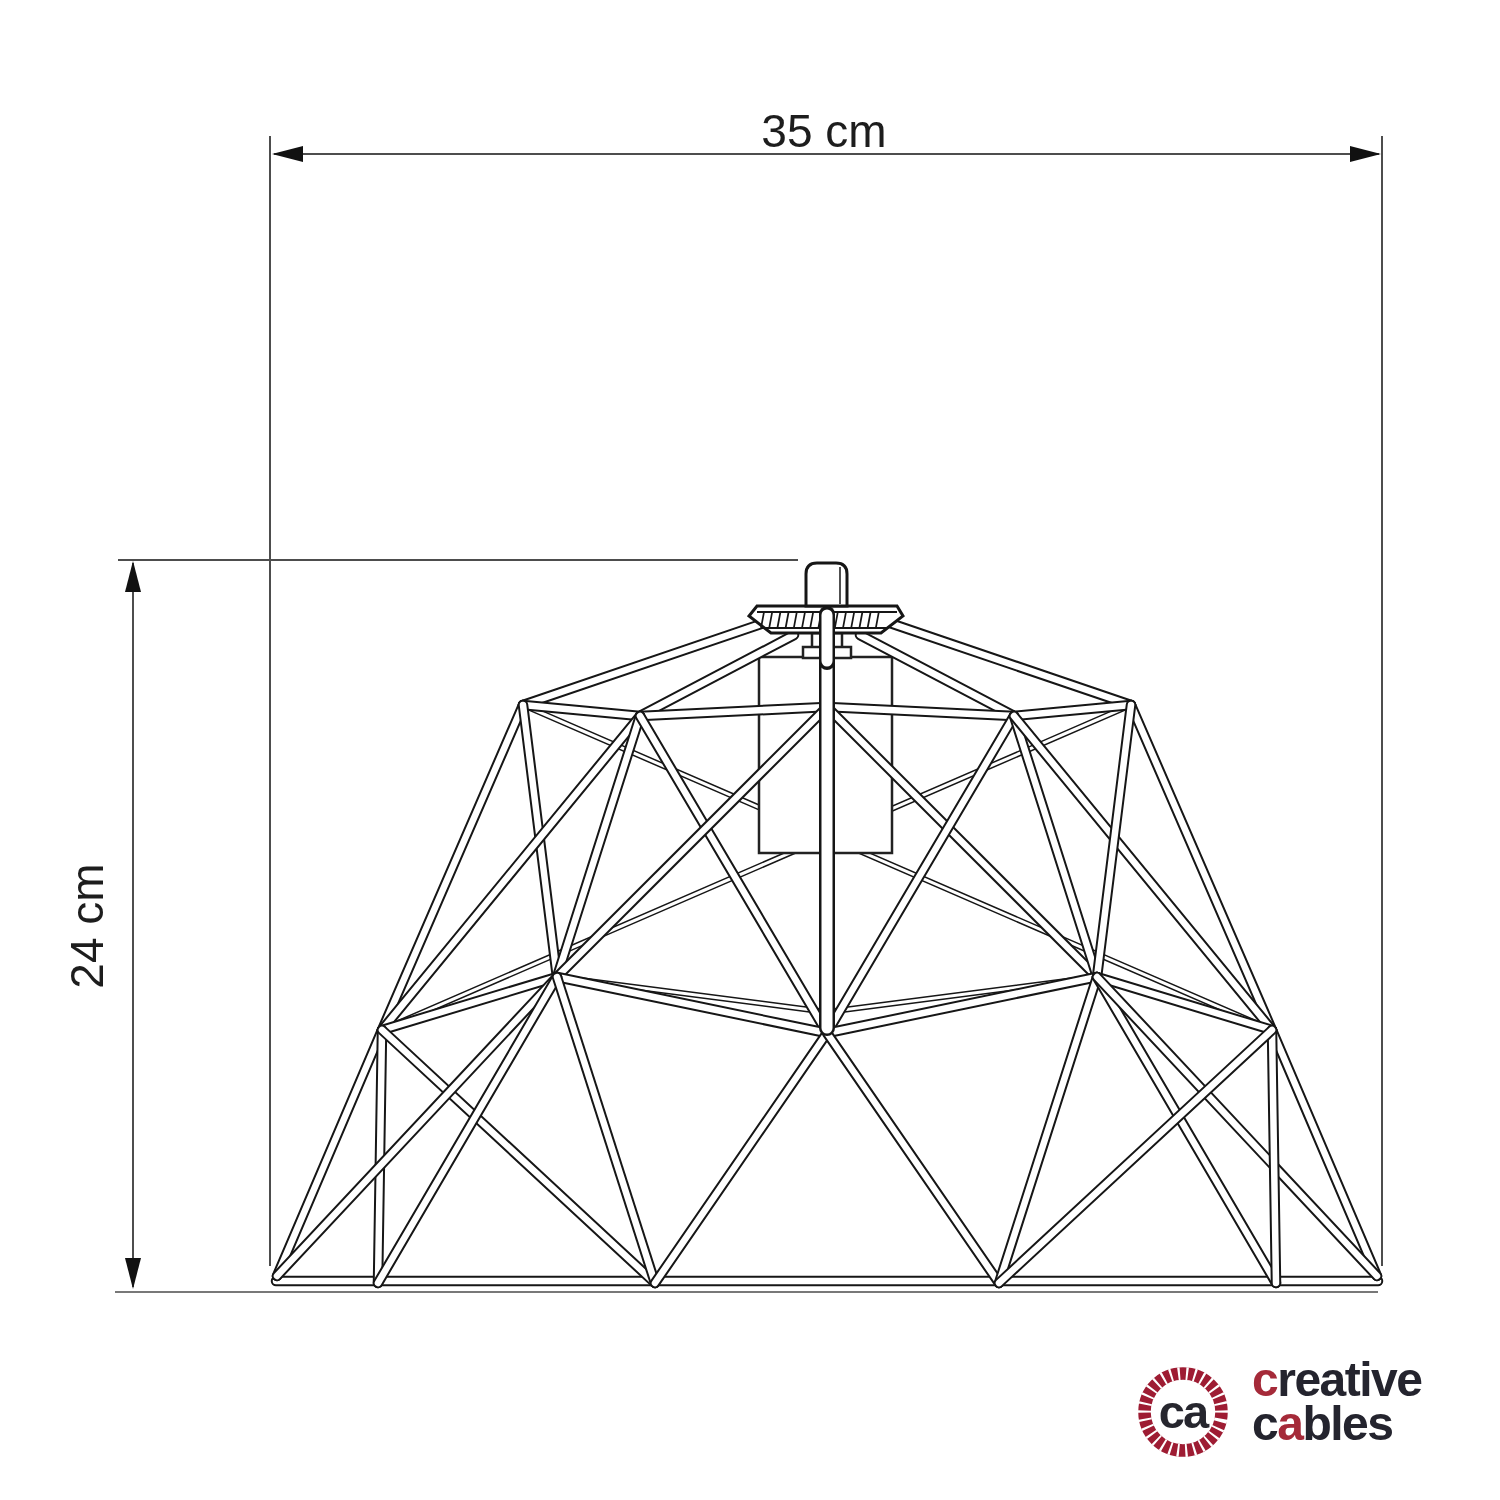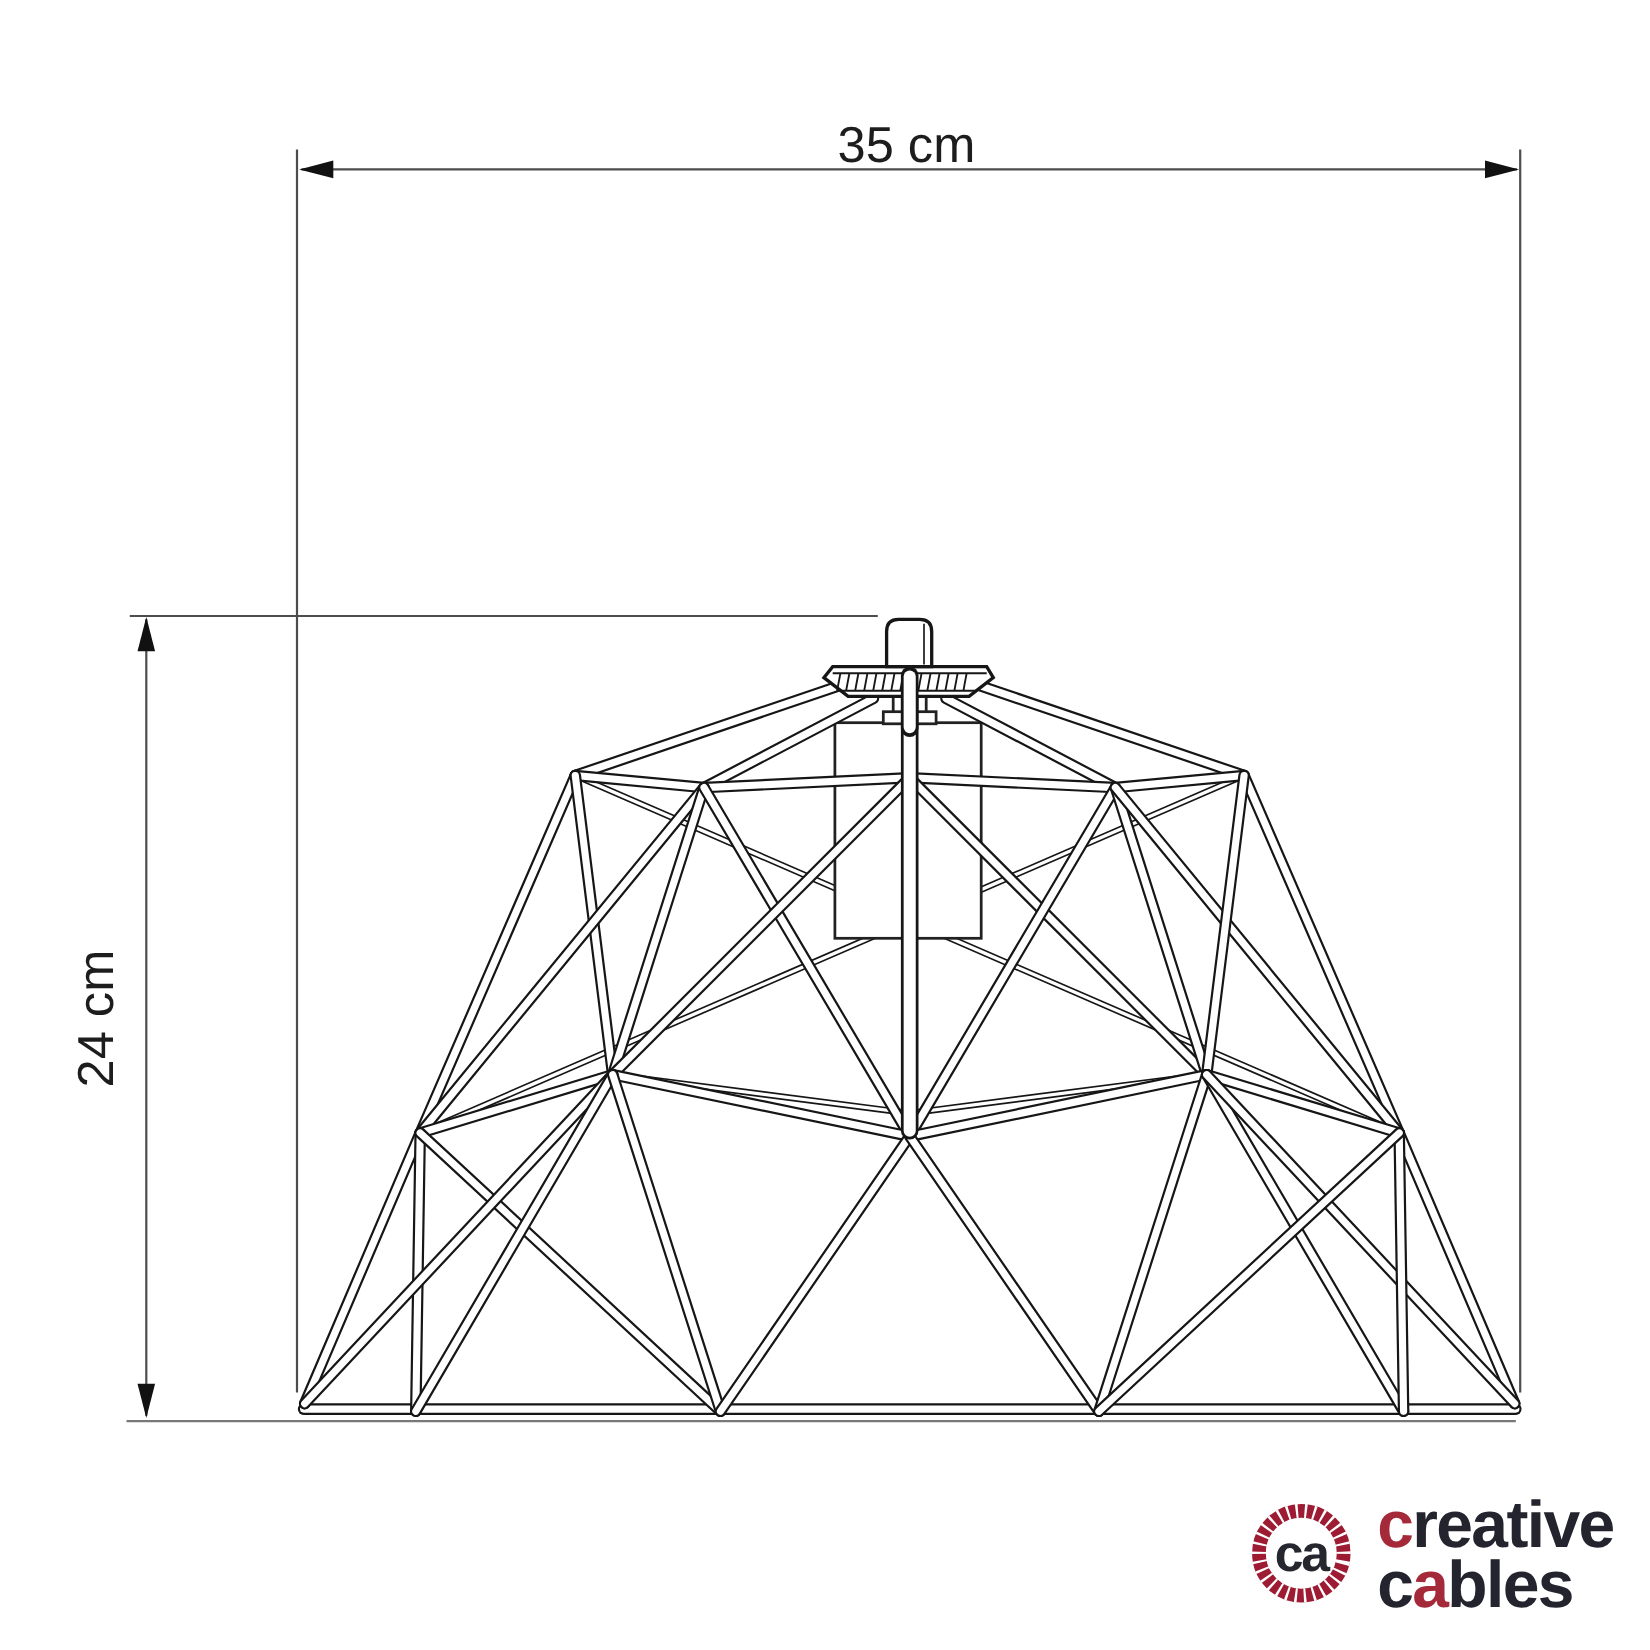--- a/index.html
+++ b/index.html
@@ -2,21 +2,21 @@
 <html><head>
 <meta charset="utf-8">
 <style>
   html,body{margin:0;padding:0;background:#ffffff;}
   body{width:1500px;height:1500px;position:relative;overflow:hidden;
        font-family:"Liberation Sans", sans-serif;}
   .stage{position:absolute;left:0;top:0;width:1500px;height:1500px;}
   svg text.dim-label{font-family:"Liberation Sans", sans-serif;font-size:46px;fill:#1d1d1d;}
   .logo{position:absolute;left:1126px;top:1358px;display:flex;align-items:flex-start;}
   .logo-ring{width:116px;height:116px;flex:0 0 auto;}
-  .logo-text{margin-left:10px;margin-top:0px;font-weight:bold;font-size:60px;
+  .logo-text{margin-left:10px;margin-top:0px;font-weight:bold;font-size:48px;
              line-height:0.92;letter-spacing:-1.5px;color:#24242e;white-space:nowrap;}
   .logo-text .accent{color:#a52a39;}
   .logo-mono{font:bold 47px "Liberation Sans", sans-serif;letter-spacing:-2px;}
 </style>
 </head>
 <body>
 
 <svg class="stage" viewBox="0 0 1500 1500">
 
   <g stroke="#4d4d4d" stroke-width="2">

